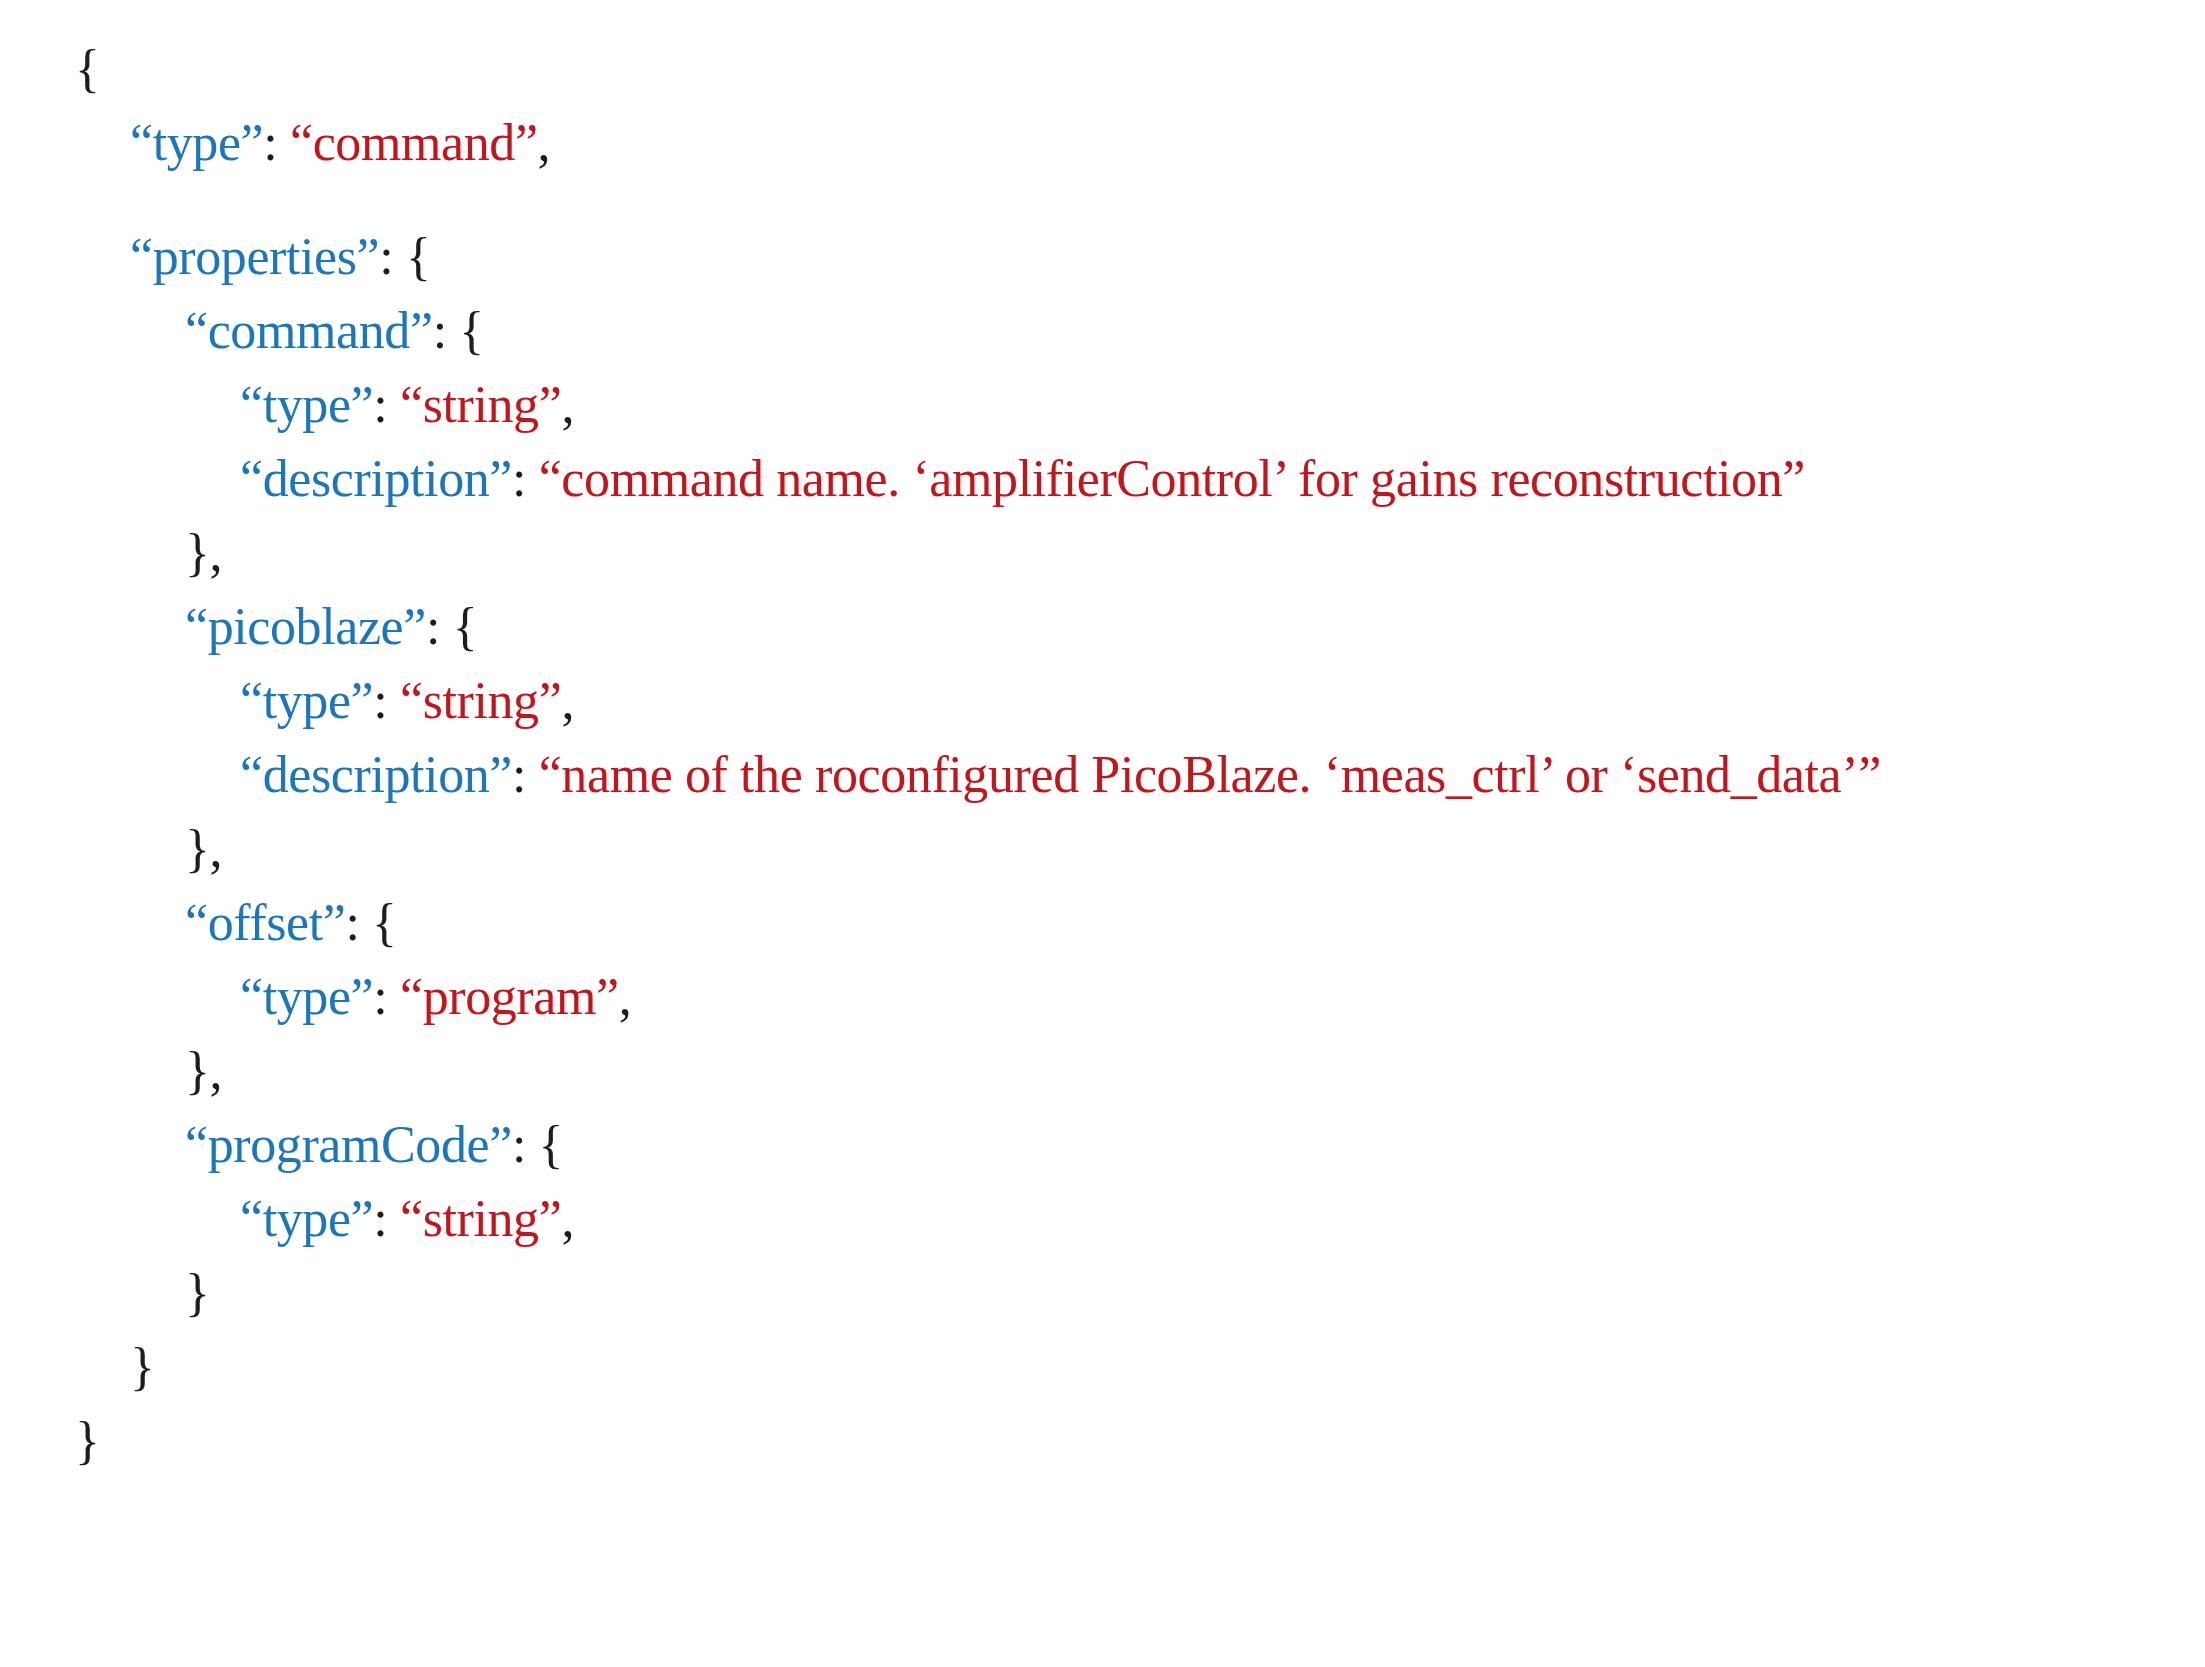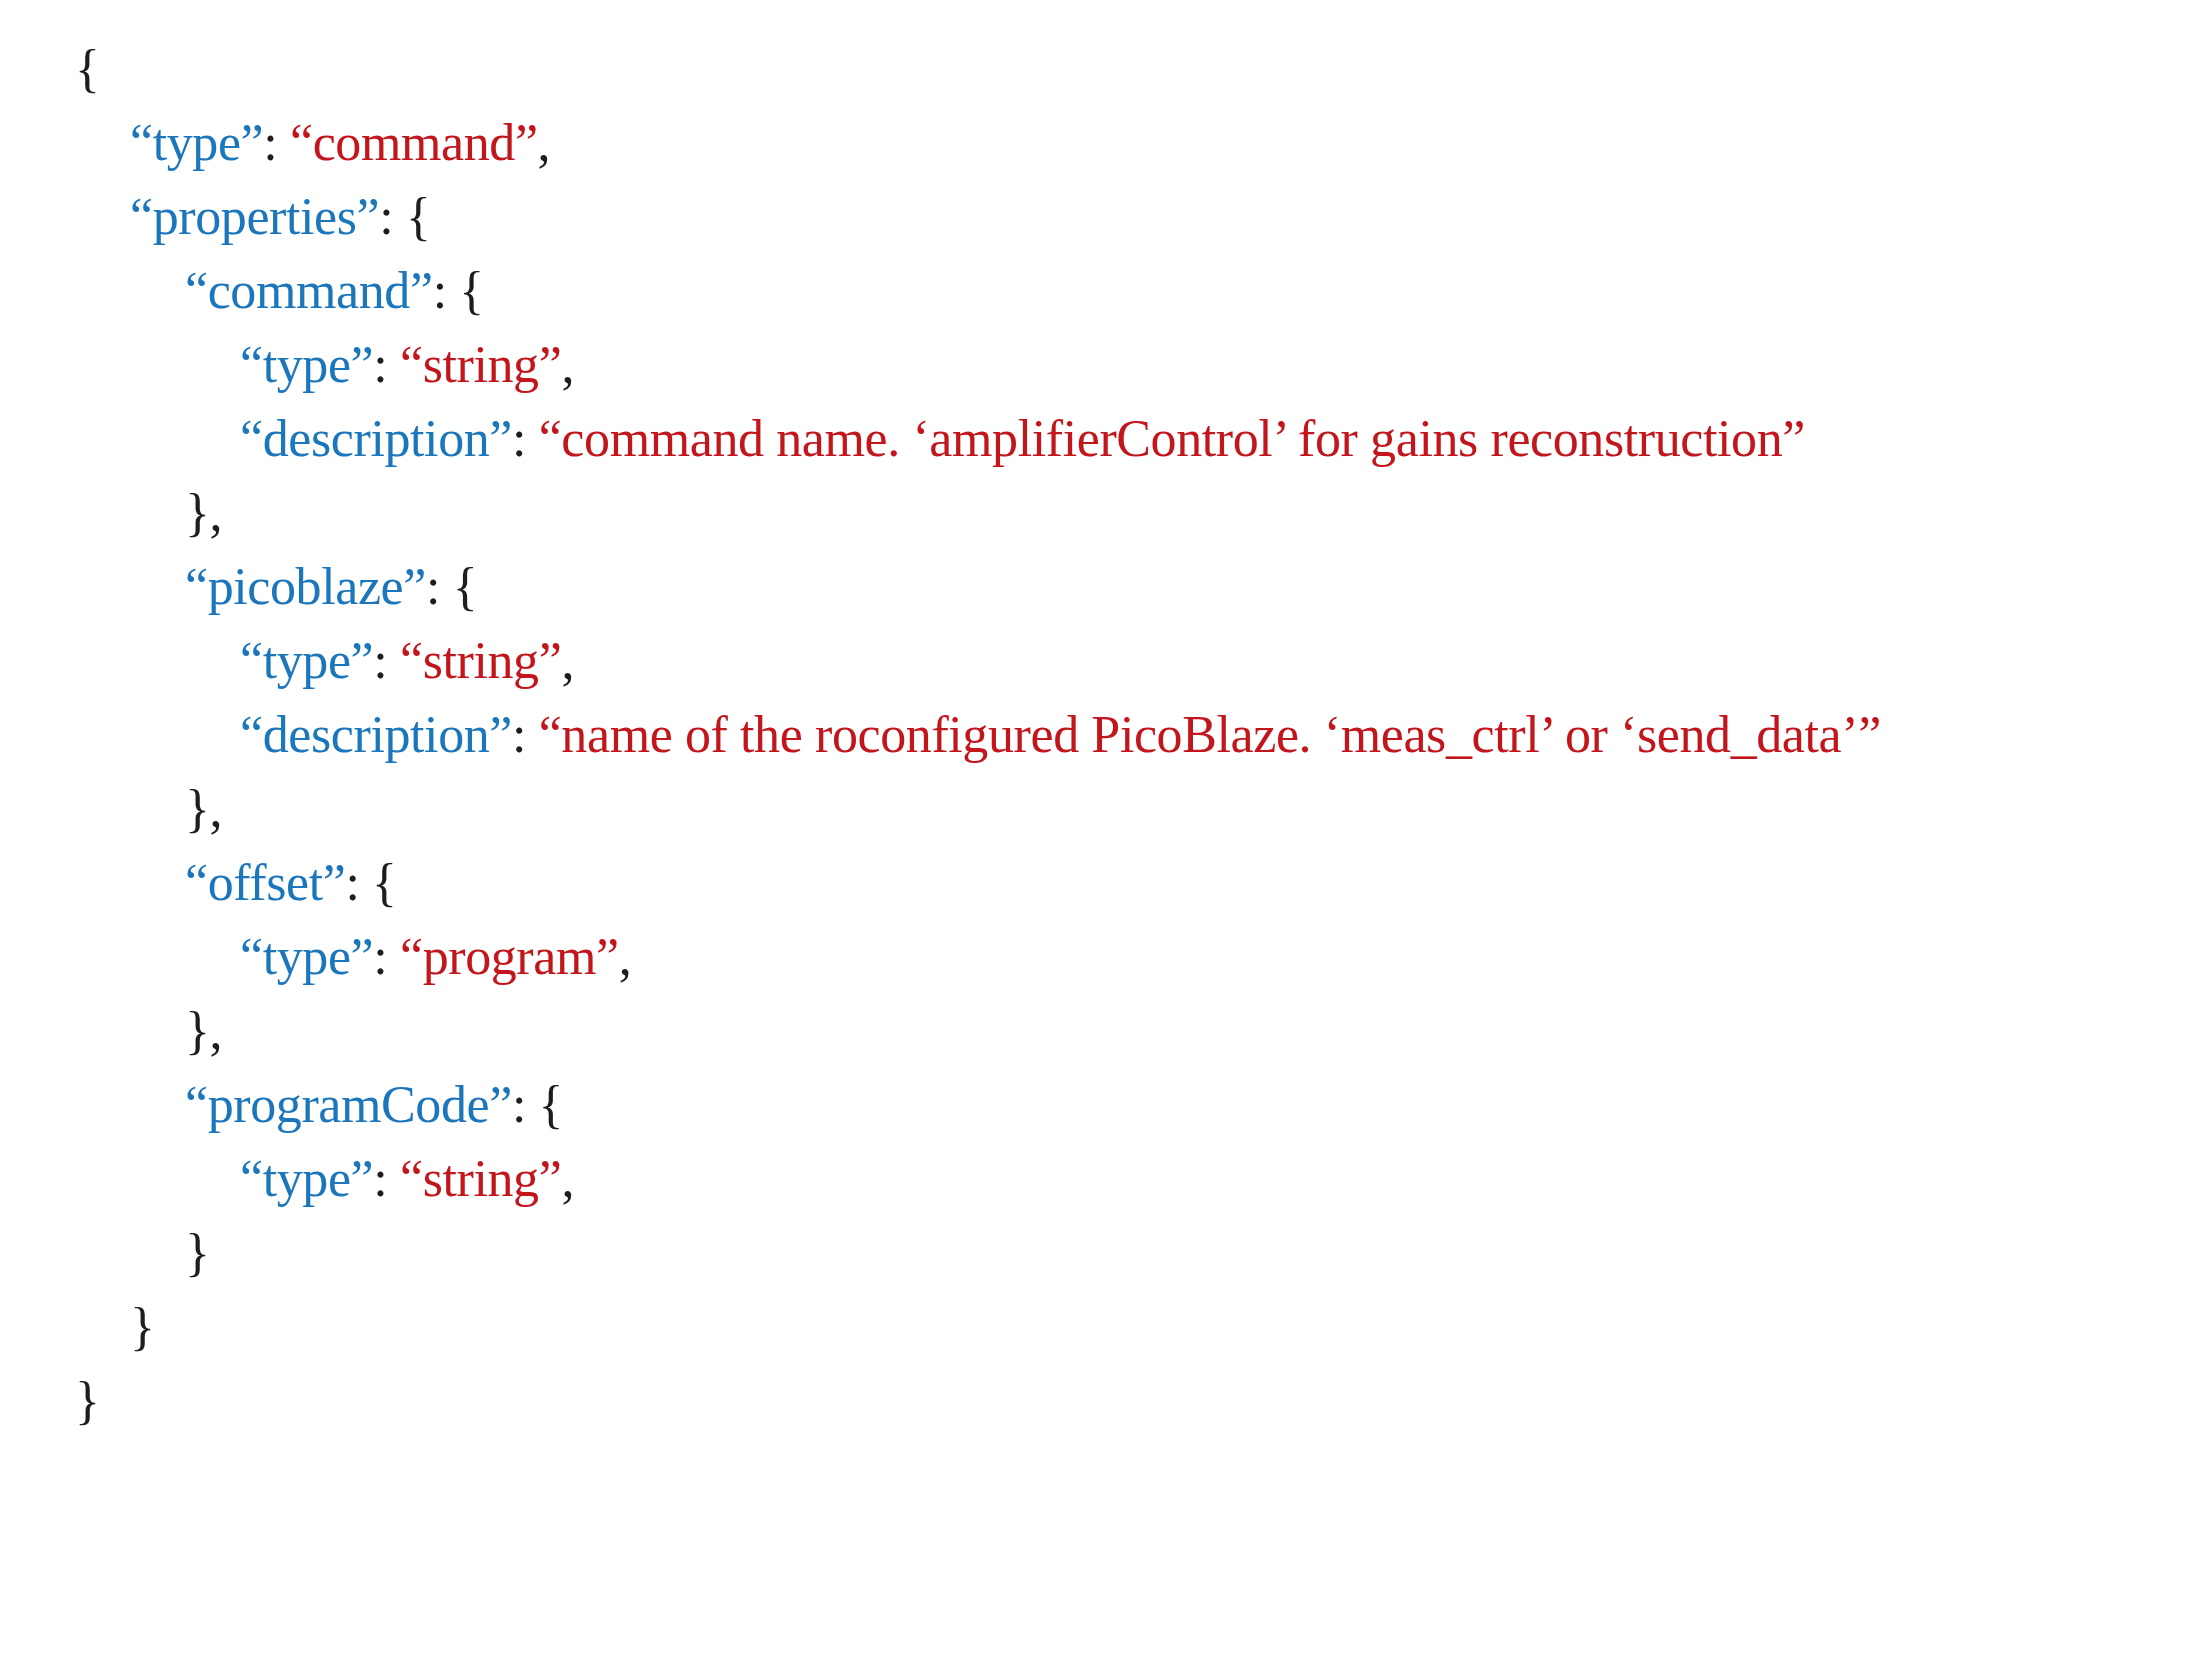--- a/index.html
+++ b/index.html
@@ -26,21 +26,21 @@
   .tok-k { color: var(--key-color, #1b76bc); }
   .tok-v { color: var(--value-color, #c2161c); }
   .tok-p { color: var(--punct-color, #1d1d1b); }
 </style>
 </head>
 <body style="background: rgb(255, 255, 255);">
 
 <div class="code-block" id="code">
     <div class="code-line" style="padding-left: 0px;"><span class="tok-p">{</span></div>
     <div class="code-line" style="padding-left: 55px;"><span class="tok-k">“type”</span><span class="tok-p">: </span><span class="tok-v">“command”</span><span class="tok-p">,</span></div>
-    <div class="code-line" style="padding-left: 55px;"><span class="tok-k">“properties”</span><span class="tok-p">: {</span></div>
+    <div class="code-line" style="padding-left: 55px; margin-top: 40px;"><span class="tok-k">“properties”</span><span class="tok-p">: {</span></div>
     <div class="code-line" style="padding-left: 110px;"><span class="tok-k">“command”</span><span class="tok-p">: {</span></div>
     <div class="code-line" style="padding-left: 165px;"><span class="tok-k">“type”</span><span class="tok-p">: </span><span class="tok-v">“string”</span><span class="tok-p">,</span></div>
     <div class="code-line" style="padding-left: 165px;"><span class="tok-k">“description”</span><span class="tok-p">: </span><span class="tok-v">“command name. ‘amplifierControl’ for gains reconstruction”</span></div>
     <div class="code-line" style="padding-left: 110px;"><span class="tok-p">},</span></div>
     <div class="code-line" style="padding-left: 110px;"><span class="tok-k">“picoblaze”</span><span class="tok-p">: {</span></div>
     <div class="code-line" style="padding-left: 165px;"><span class="tok-k">“type”</span><span class="tok-p">: </span><span class="tok-v">“string”</span><span class="tok-p">,</span></div>
     <div class="code-line" style="padding-left: 165px;"><span class="tok-k">“description”</span><span class="tok-p">: </span><span class="tok-v">“name of the roconfigured PicoBlaze. ‘meas_ctrl’ or ‘send_data’”</span></div>
     <div class="code-line" style="padding-left: 110px;"><span class="tok-p">},</span></div>
     <div class="code-line" style="padding-left: 110px;"><span class="tok-k">“offset”</span><span class="tok-p">: {</span></div>
     <div class="code-line" style="padding-left: 165px;"><span class="tok-k">“type”</span><span class="tok-p">: </span><span class="tok-v">“program”</span><span class="tok-p">,</span></div>

